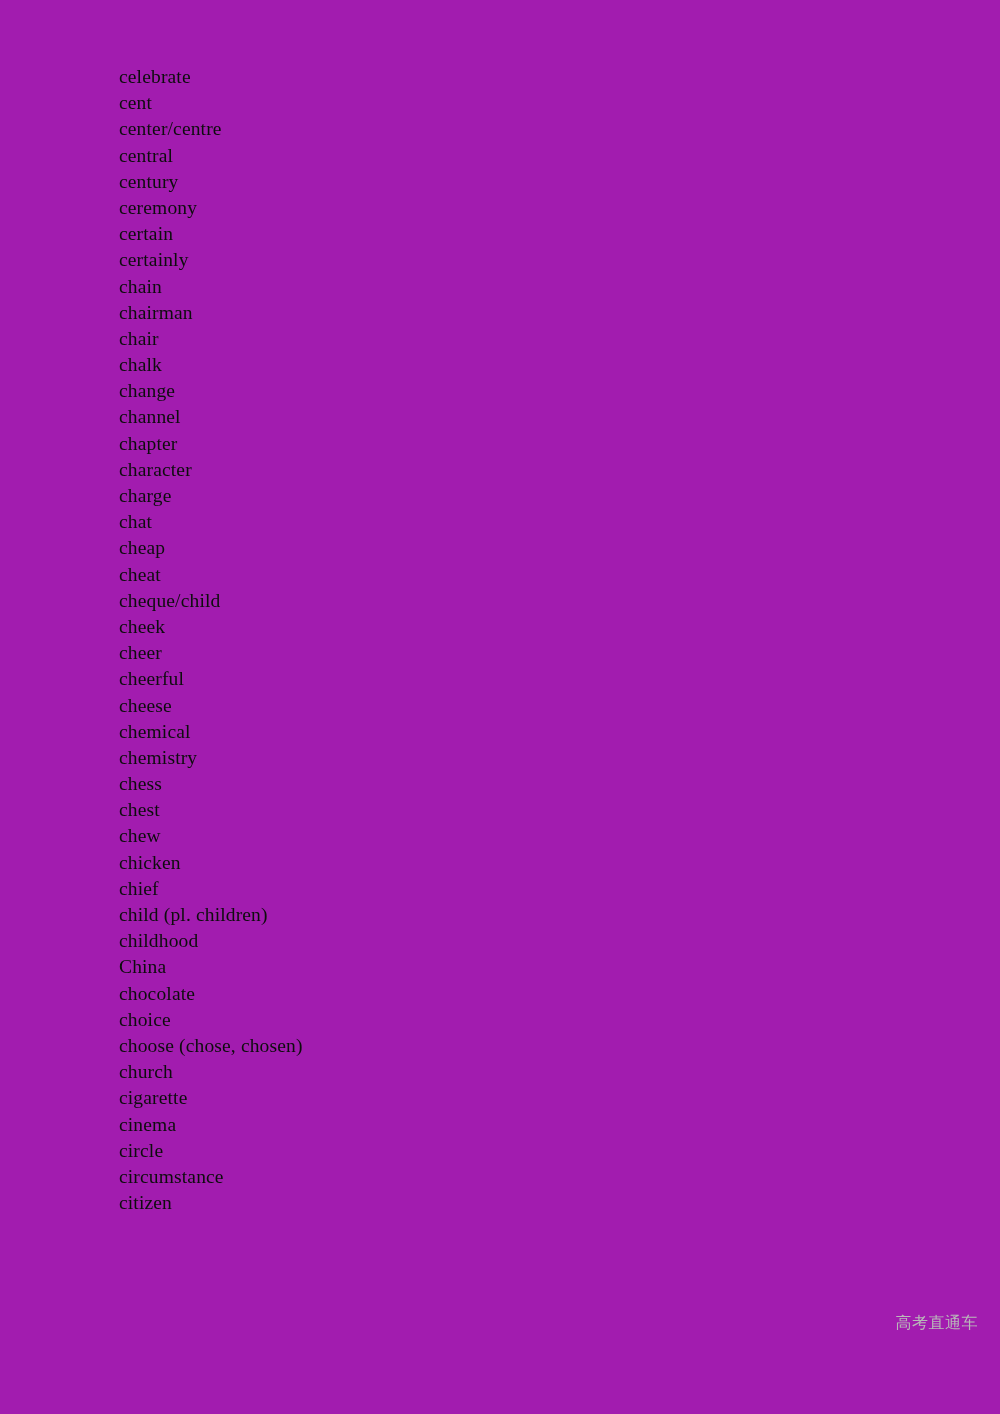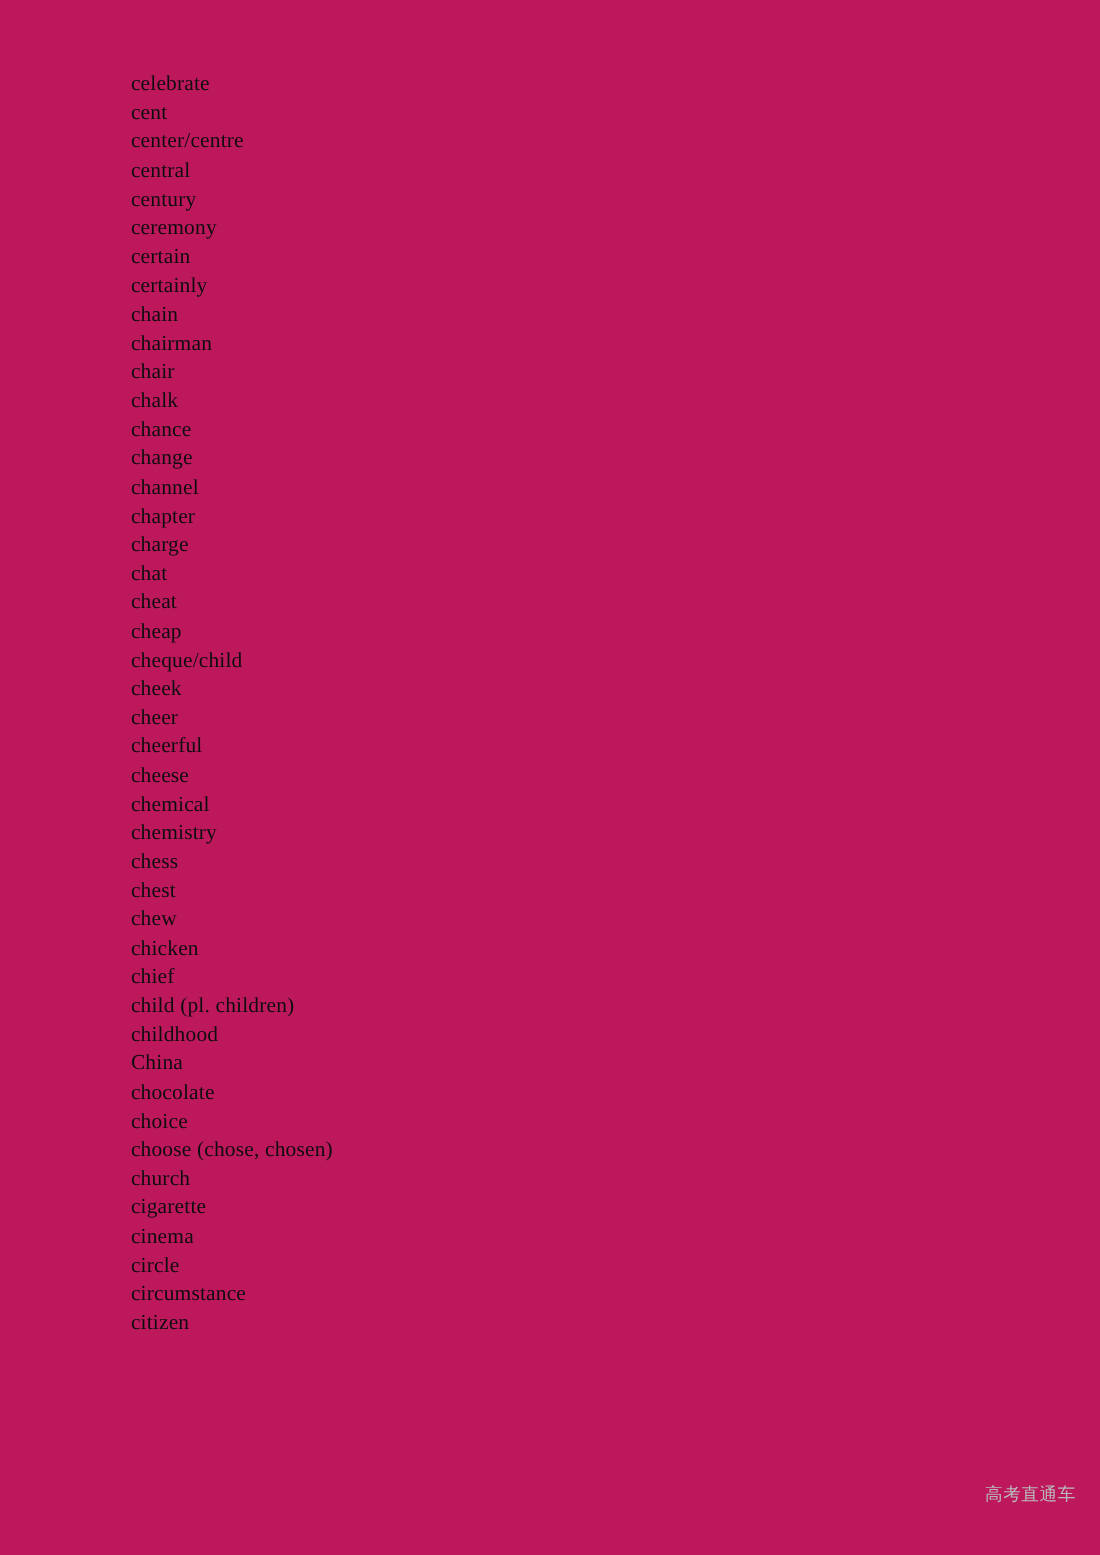--- a/index.html
+++ b/index.html
@@ -15,21 +15,21 @@
     overflow: hidden;
     position: relative;
   }
 
   #page {
     position: absolute;
     left: 0;
     top: 0;
     width: 1000px;
     height: 1414px;
-    background: #be185d;
+    background: #a21caf;
   }
 
   #word-list {
     position: absolute;
     left: 119px;
     top: 64px;
     width: 760px;
     list-style: none;
     margin: 0;
     padding: 0;
@@ -42,21 +42,21 @@
     height: 26.2px;
     color: #0d0d0d;
     white-space: nowrap;
     letter-spacing: 0.15px;
     -webkit-font-smoothing: antialiased;
   }
 
   #watermark {
     position: absolute;
     right: 22px;
-    top: 1348px;
+    top: 1312px;
     font-family: "DejaVu Sans", "Liberation Sans", sans-serif;
     font-size: 16px;
     line-height: 22px;
     color: #b9b9b9;
     letter-spacing: 0.5px;
     user-select: none;
   }
 </style>
 </head>
 <body>
@@ -69,28 +69,28 @@
       <li>center/centre</li>
       <li>central</li>
       <li>century</li>
       <li>ceremony</li>
       <li>certain</li>
       <li>certainly</li>
       <li>chain</li>
       <li>chairman</li>
       <li>chair</li>
       <li>chalk</li>
-      <li>chance</li>
       <li>change</li>
       <li>channel</li>
       <li>chapter</li>
+      <li>character</li>
       <li>charge</li>
       <li>chat</li>
+      <li>cheap</li>
       <li>cheat</li>
-      <li>cheap</li>
       <li>cheque/child</li>
       <li>cheek</li>
       <li>cheer</li>
       <li>cheerful</li>
       <li>cheese</li>
       <li>chemical</li>
       <li>chemistry</li>
       <li>chess</li>
       <li>chest</li>
       <li>chew</li>

